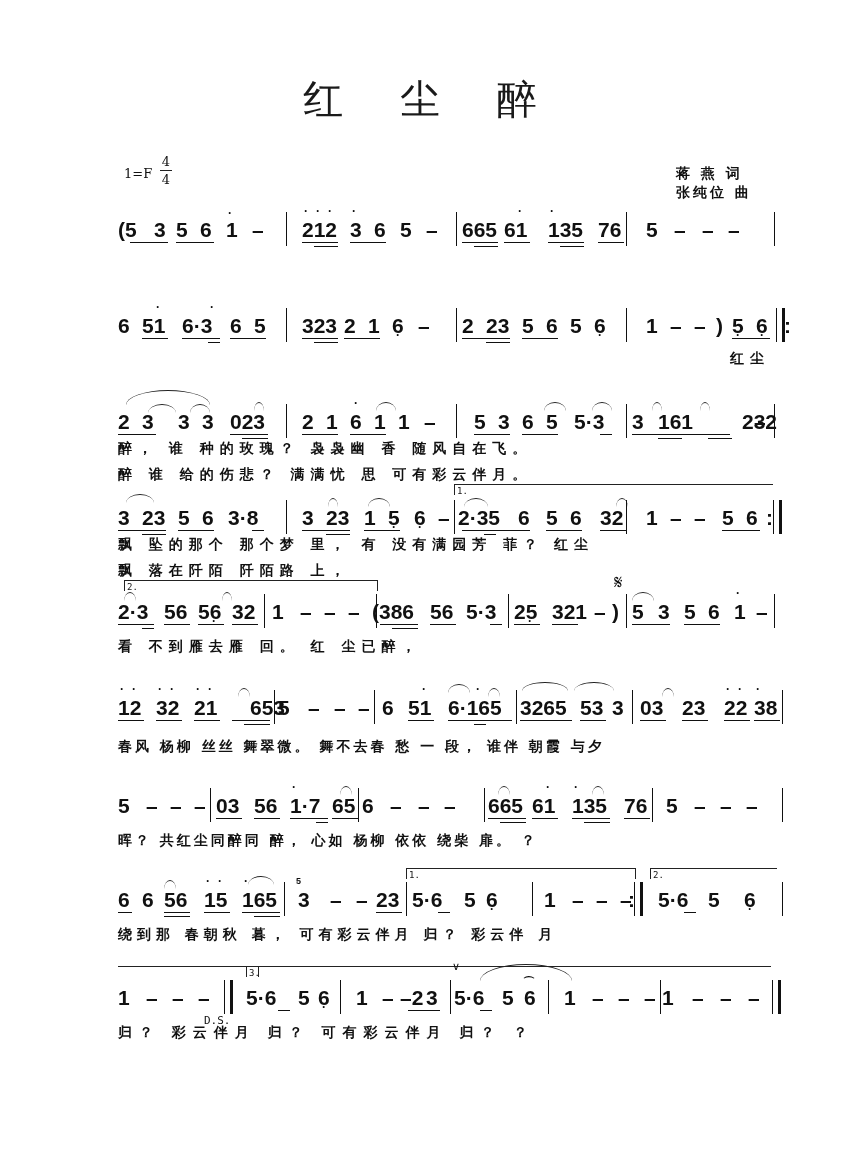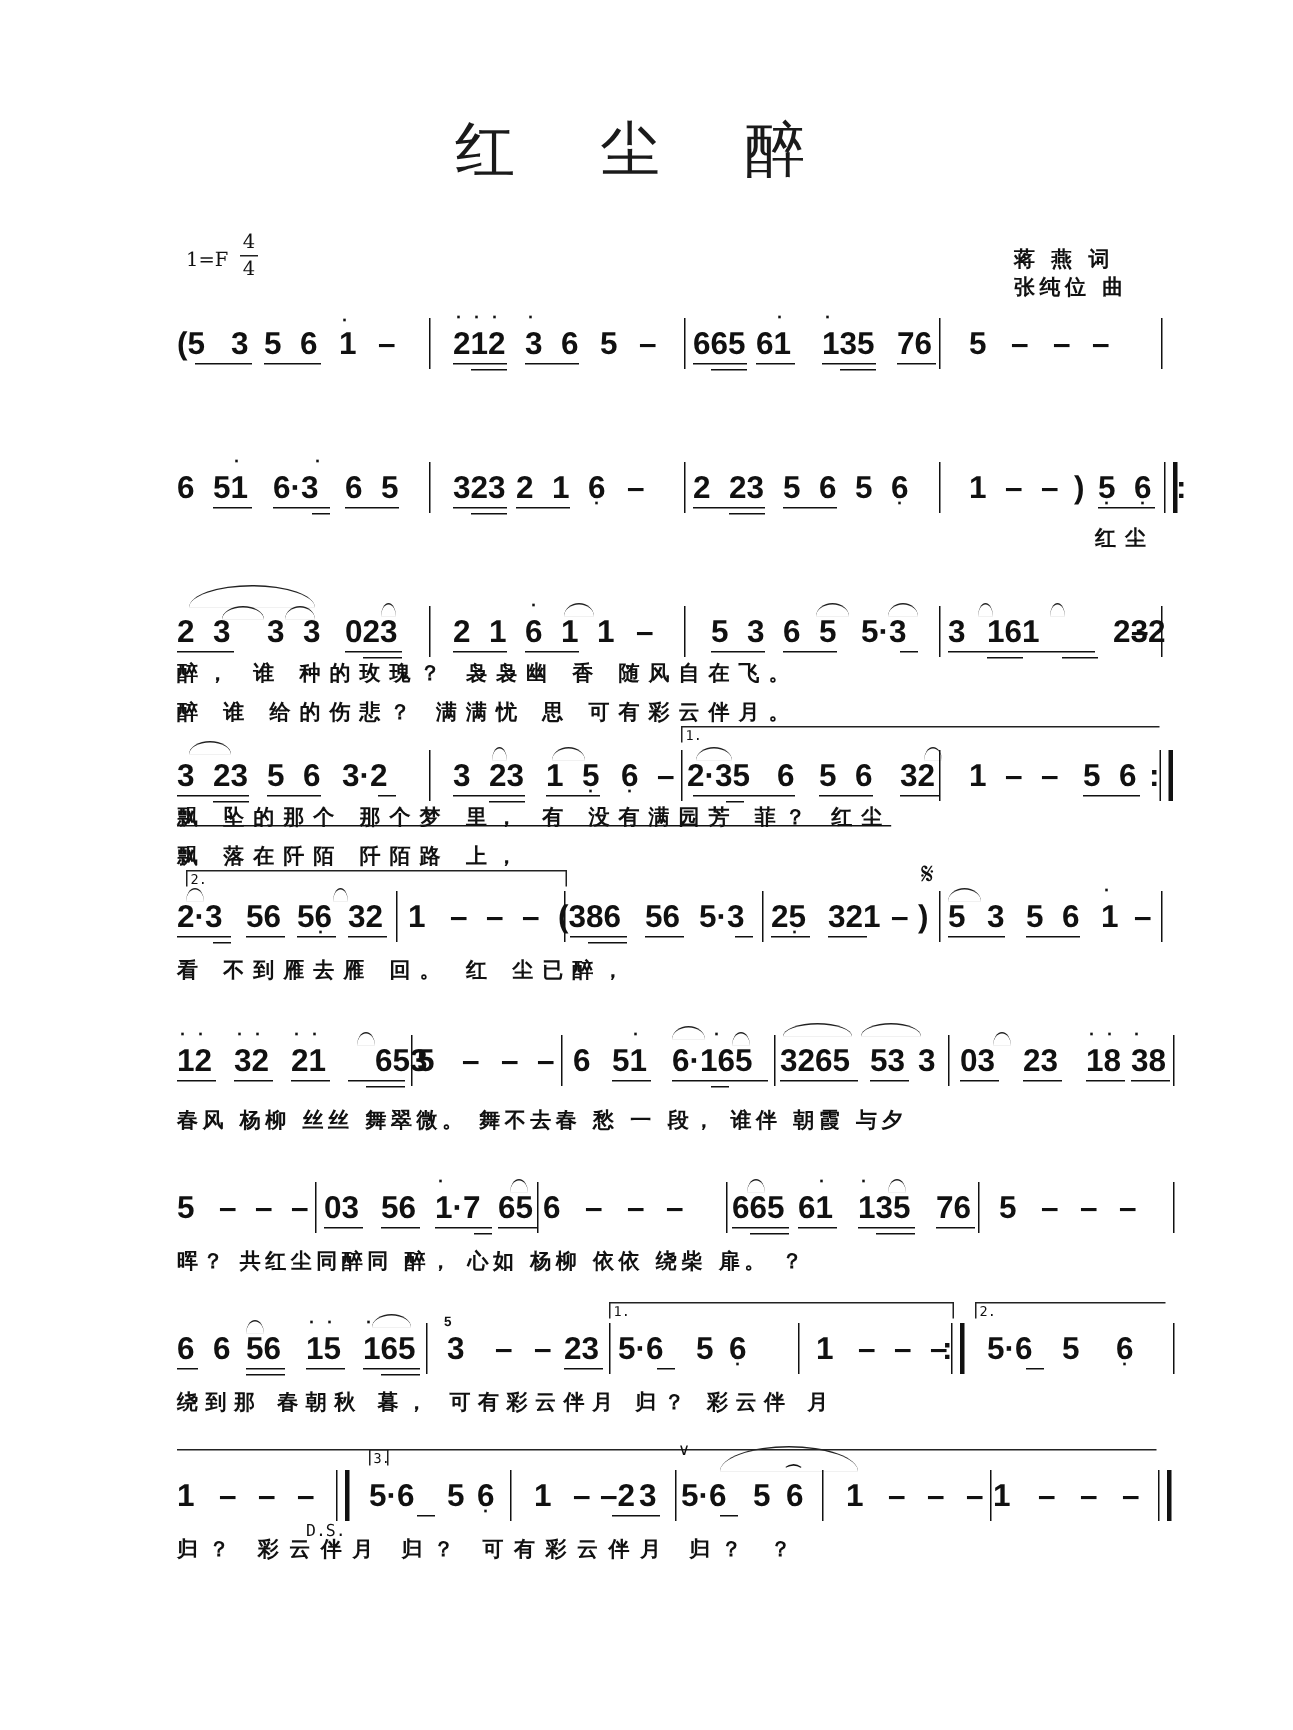--- a/index.html
+++ b/index.html
@@ -198,21 +198,21 @@
   <span class="slur" style="left:8px;top:-12px;width:28px"></span>
   <span class="slur" style="left:210px;top:-8px;width:10px"></span>
   <span class="slur" style="left:250px;top:-8px;width:22px"></span>
   <span class="slur" style="left:346px;top:-8px;width:24px"></span>
   <span class="slur" style="left:498px;top:-8px;width:12px"></span>
   <div class="notes">
     <span class="tok" style="left:0">3</span>
       <span class="tok" style="left:24px">23</span>
     <span class="tok" style="left:60px">5</span>
       <span class="tok" style="left:84px">6</span>
-      <span class="tok" style="left:110px">3·2</span>
+      <span class="tok" style="left:110px">3·8</span>
     <span class="bar" style="left:168px"></span>
     <span class="tok" style="left:184px">3</span>
       <span class="tok" style="left:208px">23</span>
     <span class="tok" style="left:246px">1</span>
       <span class="tok" style="left:270px">5</span>
       <span class="tok" style="left:274px;top:14px;font-size:12px">·</span>
     <span class="tok" style="left:296px">6</span>
       <span class="tok" style="left:300px;top:14px;font-size:12px">·</span>
       <span class="tok" style="left:320px">–</span>
     <span class="bar" style="left:336px"></span>
@@ -235,21 +235,21 @@
     <span class="ul1" style="left:134px;top:24px;width:12px"></span>
     <span class="ul1" style="left:184px;top:24px;width:48px"></span>
       <span class="ul1" style="left:208px;top:28px;width:24px"></span>
     <span class="ul1" style="left:246px;top:24px;width:36px"></span>
     <span class="ul1" style="left:344px;top:24px;width:68px"></span>
       <span class="ul1" style="left:366px;top:28px;width:12px"></span>
     <span class="ul1" style="left:428px;top:24px;width:36px"></span>
     <span class="ul1" style="left:482px;top:24px;width:26px"></span>
     <span class="ul1" style="left:604px;top:24px;width:38px"></span>
   </div>
-  <div class="lyr" style="left:0;top:30px;text-decoration:underline;">飘    坠的那个    那个梦  里，  有 没有满园芳   菲？   红尘</div>
+  <div class="lyr" style="left:0;top:30px;">飘    坠的那个    那个梦  里，  有 没有满园芳   菲？   红尘</div>
   <div class="lyr" style="left:0;top:56px;">飘    落在阡陌    阡陌路  上，</div>
 </div>
 
 <div class="line" style="top:600px;">
   <div class="volta" style="left:6px;top:-20px;width:252px;border-right:1px solid #222;">
       <span>2.</span>
     </div>
   <span class="segno" style="left:496px;top:-30px;">𝄋</span>
   <span class="slur" style="left:6px;top:-8px;width:12px"></span>
   <span class="slur" style="left:104px;top:-8px;width:10px"></span>
@@ -327,21 +327,21 @@
       <span class="tok" style="left:304px;top:-14px;font-size:12px">·</span>
     <span class="tok" style="left:330px">6·165</span>
       <span class="tok" style="left:358px;top:-14px;font-size:12px">·</span>
     <span class="bar" style="left:398px"></span>
     <span class="tok" style="left:402px">3265</span>
       <span class="tok" style="left:462px">53</span>
       <span class="tok" style="left:494px">3</span>
     <span class="bar" style="left:514px"></span>
     <span class="tok" style="left:522px">03</span>
       <span class="tok" style="left:564px">23</span>
-    <span class="tok" style="left:606px">18</span>
+    <span class="tok" style="left:606px">22</span>
       <span class="tok" style="left:608px;top:-14px;font-size:12px;letter-spacing:8px">··</span>
     <span class="tok" style="left:636px">38</span>
       <span class="tok" style="left:638px;top:-14px;font-size:12px">·</span>
     <span class="bar" style="left:664px"></span>
     <span class="ul1" style="left:0;top:24px;width:26px"></span>
     <span class="ul1" style="left:38px;top:24px;width:26px"></span>
     <span class="ul1" style="left:76px;top:24px;width:26px"></span>
     <span class="ul1" style="left:114px;top:24px;width:38px"></span>
       <span class="ul1" style="left:126px;top:28px;width:26px"></span>
     <span class="ul1" style="left:290px;top:24px;width:26px"></span>

